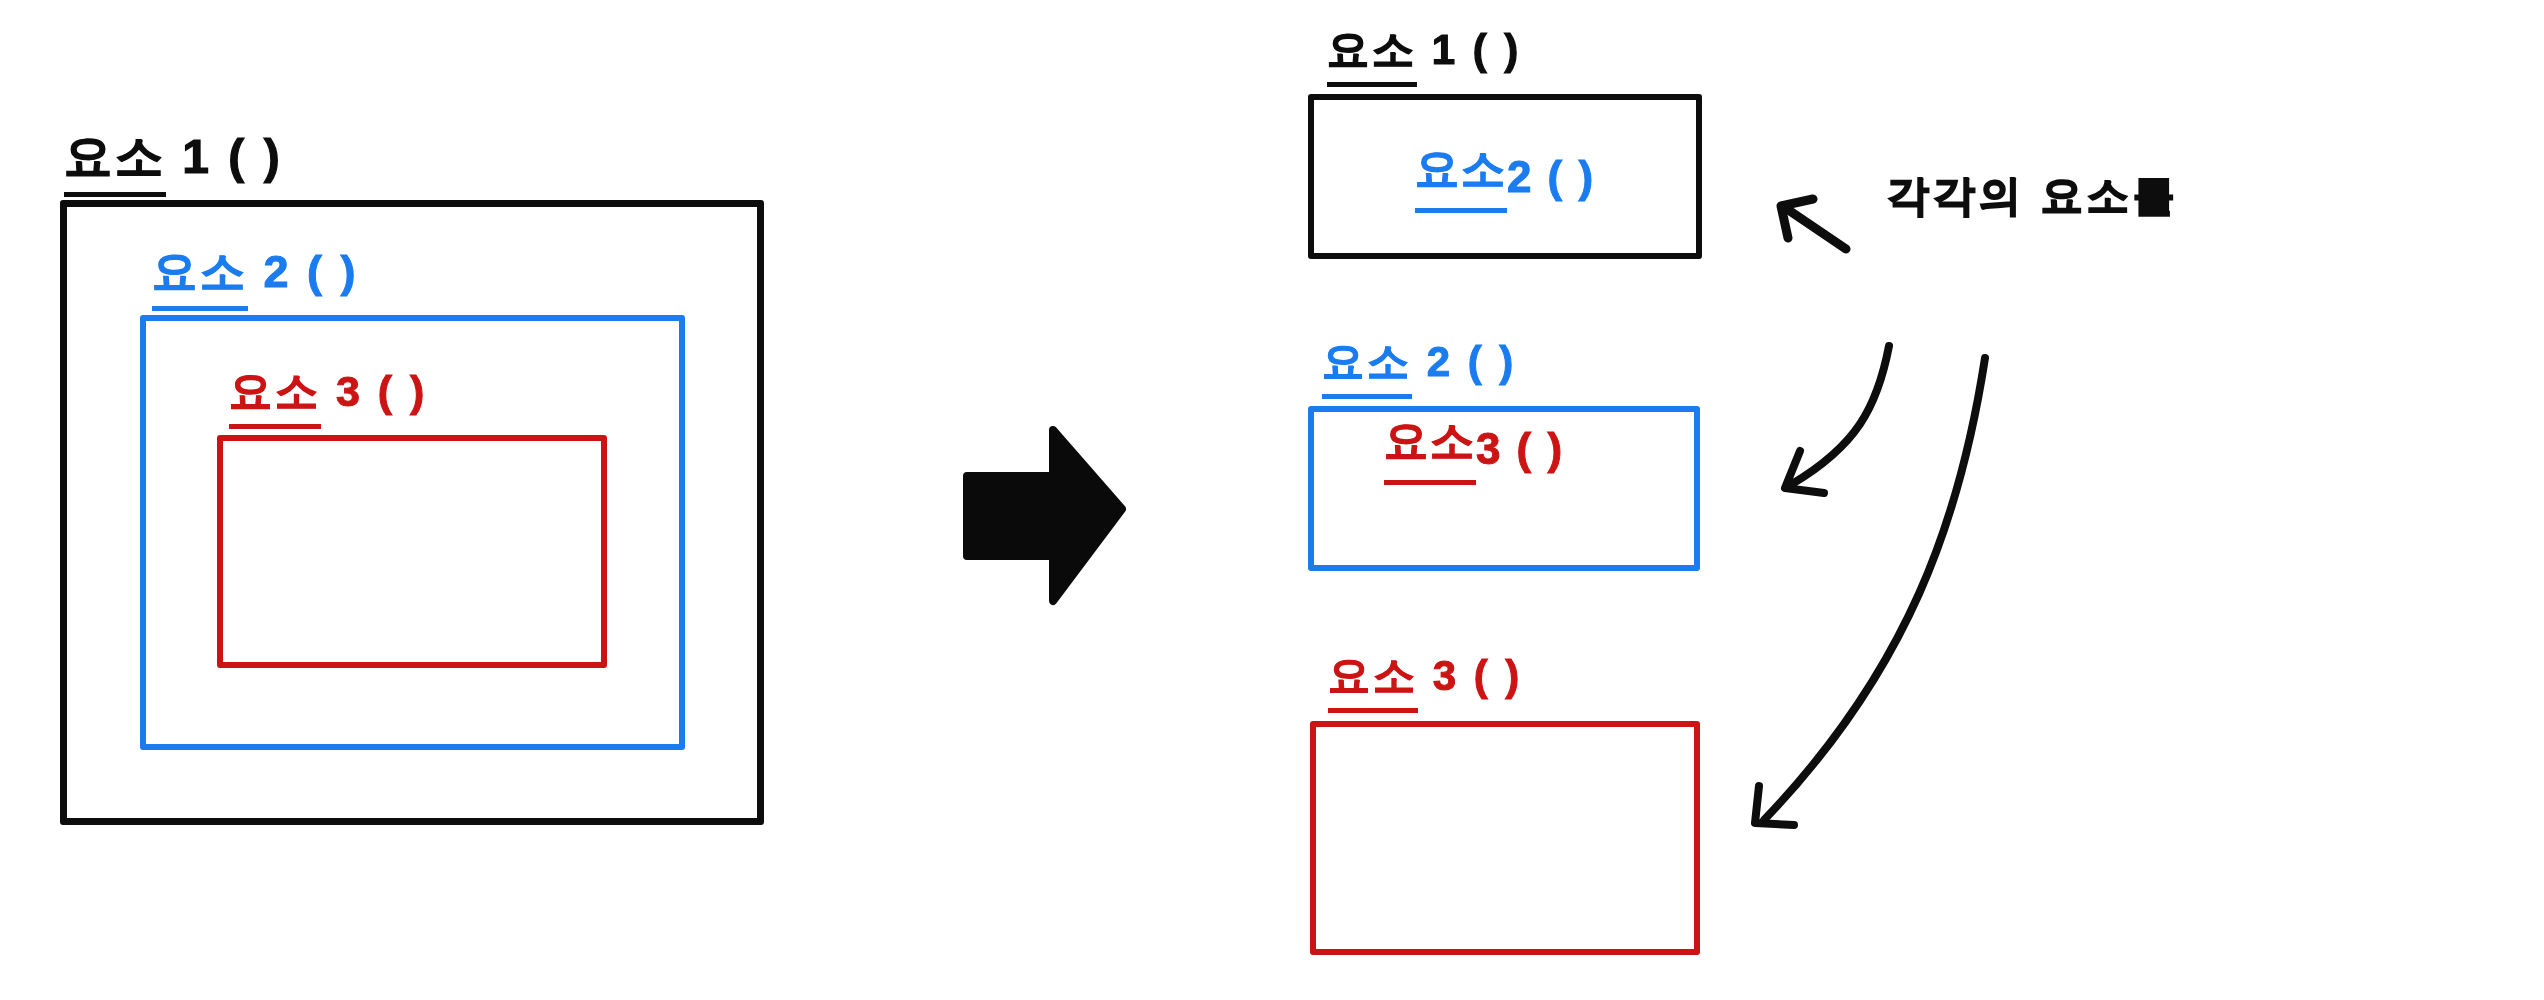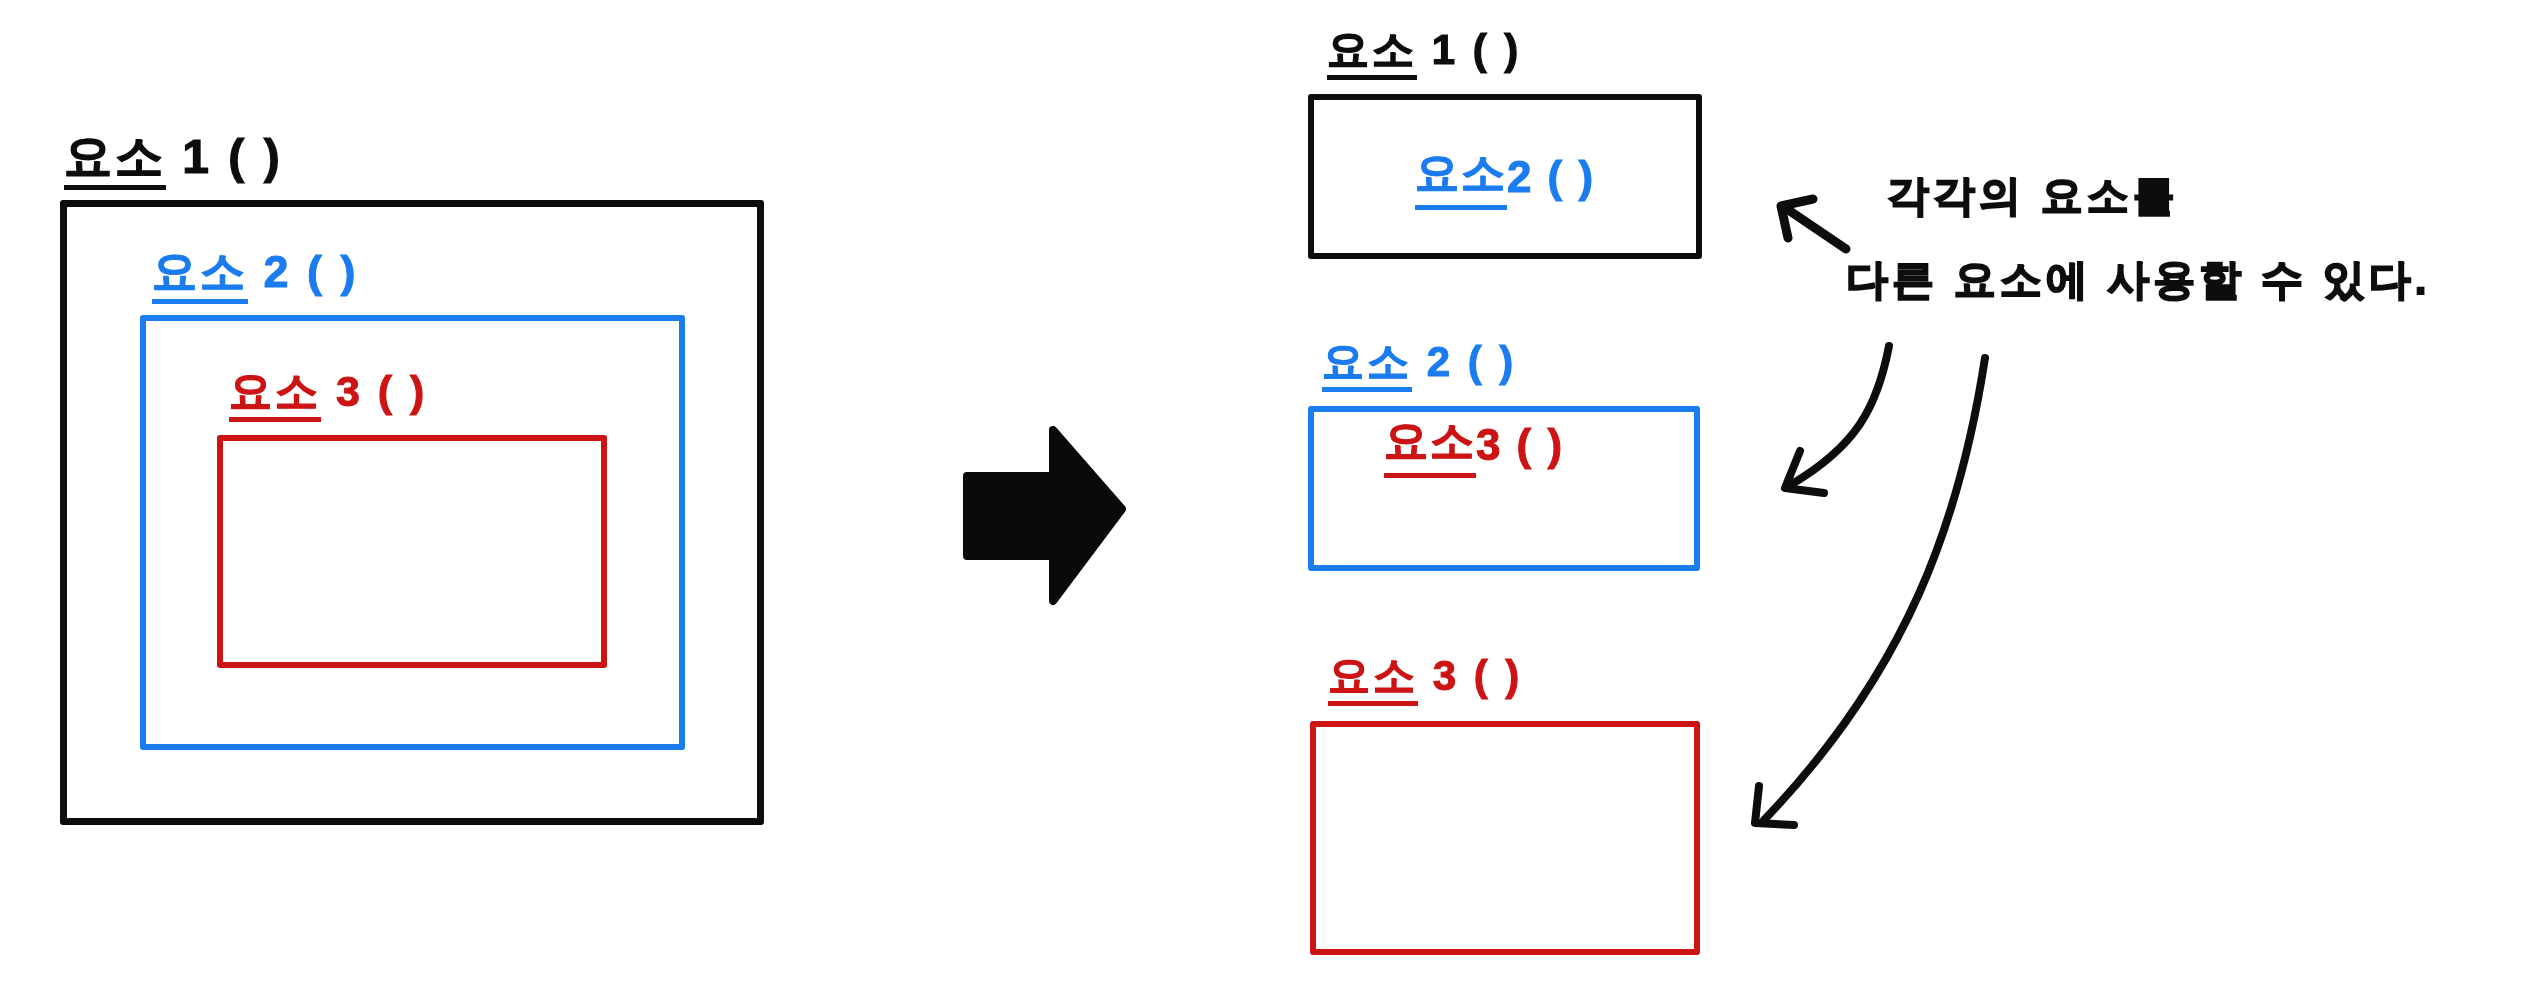--- a/index.html
+++ b/index.html
@@ -11,21 +11,21 @@
     font-family:"Liberation Sans","DejaVu Sans",sans-serif;
   }
   
   .hand-label{
     position:absolute;
     font-weight:bold;
     white-space:nowrap;
     letter-spacing:3px;
     line-height:1.05;
   }
-  .u{ border-bottom:5px solid currentColor; padding-bottom:2px; }
+  .u{ border-bottom:5px solid currentColor; padding-bottom:9px; }
   .box{ position:absolute; box-sizing:border-box; background:transparent; border-radius:3px; }
   .box-content{
     position:absolute; inset:0;
     display:flex; align-items:center; justify-content:center;
     font-weight:bold; letter-spacing:2px; white-space:nowrap;
   }
   
   .l1-label{ left:64px;  top:132px; font-size:48px; color:#0d0d0d; -webkit-text-stroke:1.2px #0d0d0d; }
   .l1-box  { left:60px;  top:200px; width:704px; height:625px; border:7px solid #0d0d0d; }
   .l2-label{ left:152px; top:248px; font-size:45px; color:#1b7cf0; -webkit-text-stroke:1px #1b7cf0; }
@@ -80,21 +80,20 @@
     <div class="box-content r2-content">
         <span class="u">요소</span>
         <span>3 ( )</span>
       </div>
   </div>
 
   <div class="hand-label r3-label"><span class="u">요소</span><span> 3 ( )</span></div>
   <div class="box r3-box"></div>
 
   <div class="ann-line ann-line1">각각의 요소를</div>
-  <div class="ann-line ann-line2">다른 요소에 사용할 수 있다.</div>
 
   <svg class="overlay" viewBox="0 0 2544 1000" xmlns="http://www.w3.org/2000/svg" aria-hidden="true">
 
     <polygon points="967,476 1053,476 1053,430 1122,509 1053,601 1053,556 967,556" fill="#0a0a0a" stroke="#0a0a0a" stroke-width="8" stroke-linejoin="round"></polygon>
 
     <g fill="none" stroke="#0d0d0d" stroke-width="9" stroke-linecap="round" stroke-linejoin="round">
       <path d="M 1846 249 L 1784 207"></path>
       <path d="M 1813 199 L 1781 206 L 1788 238"></path>
     </g>
 

